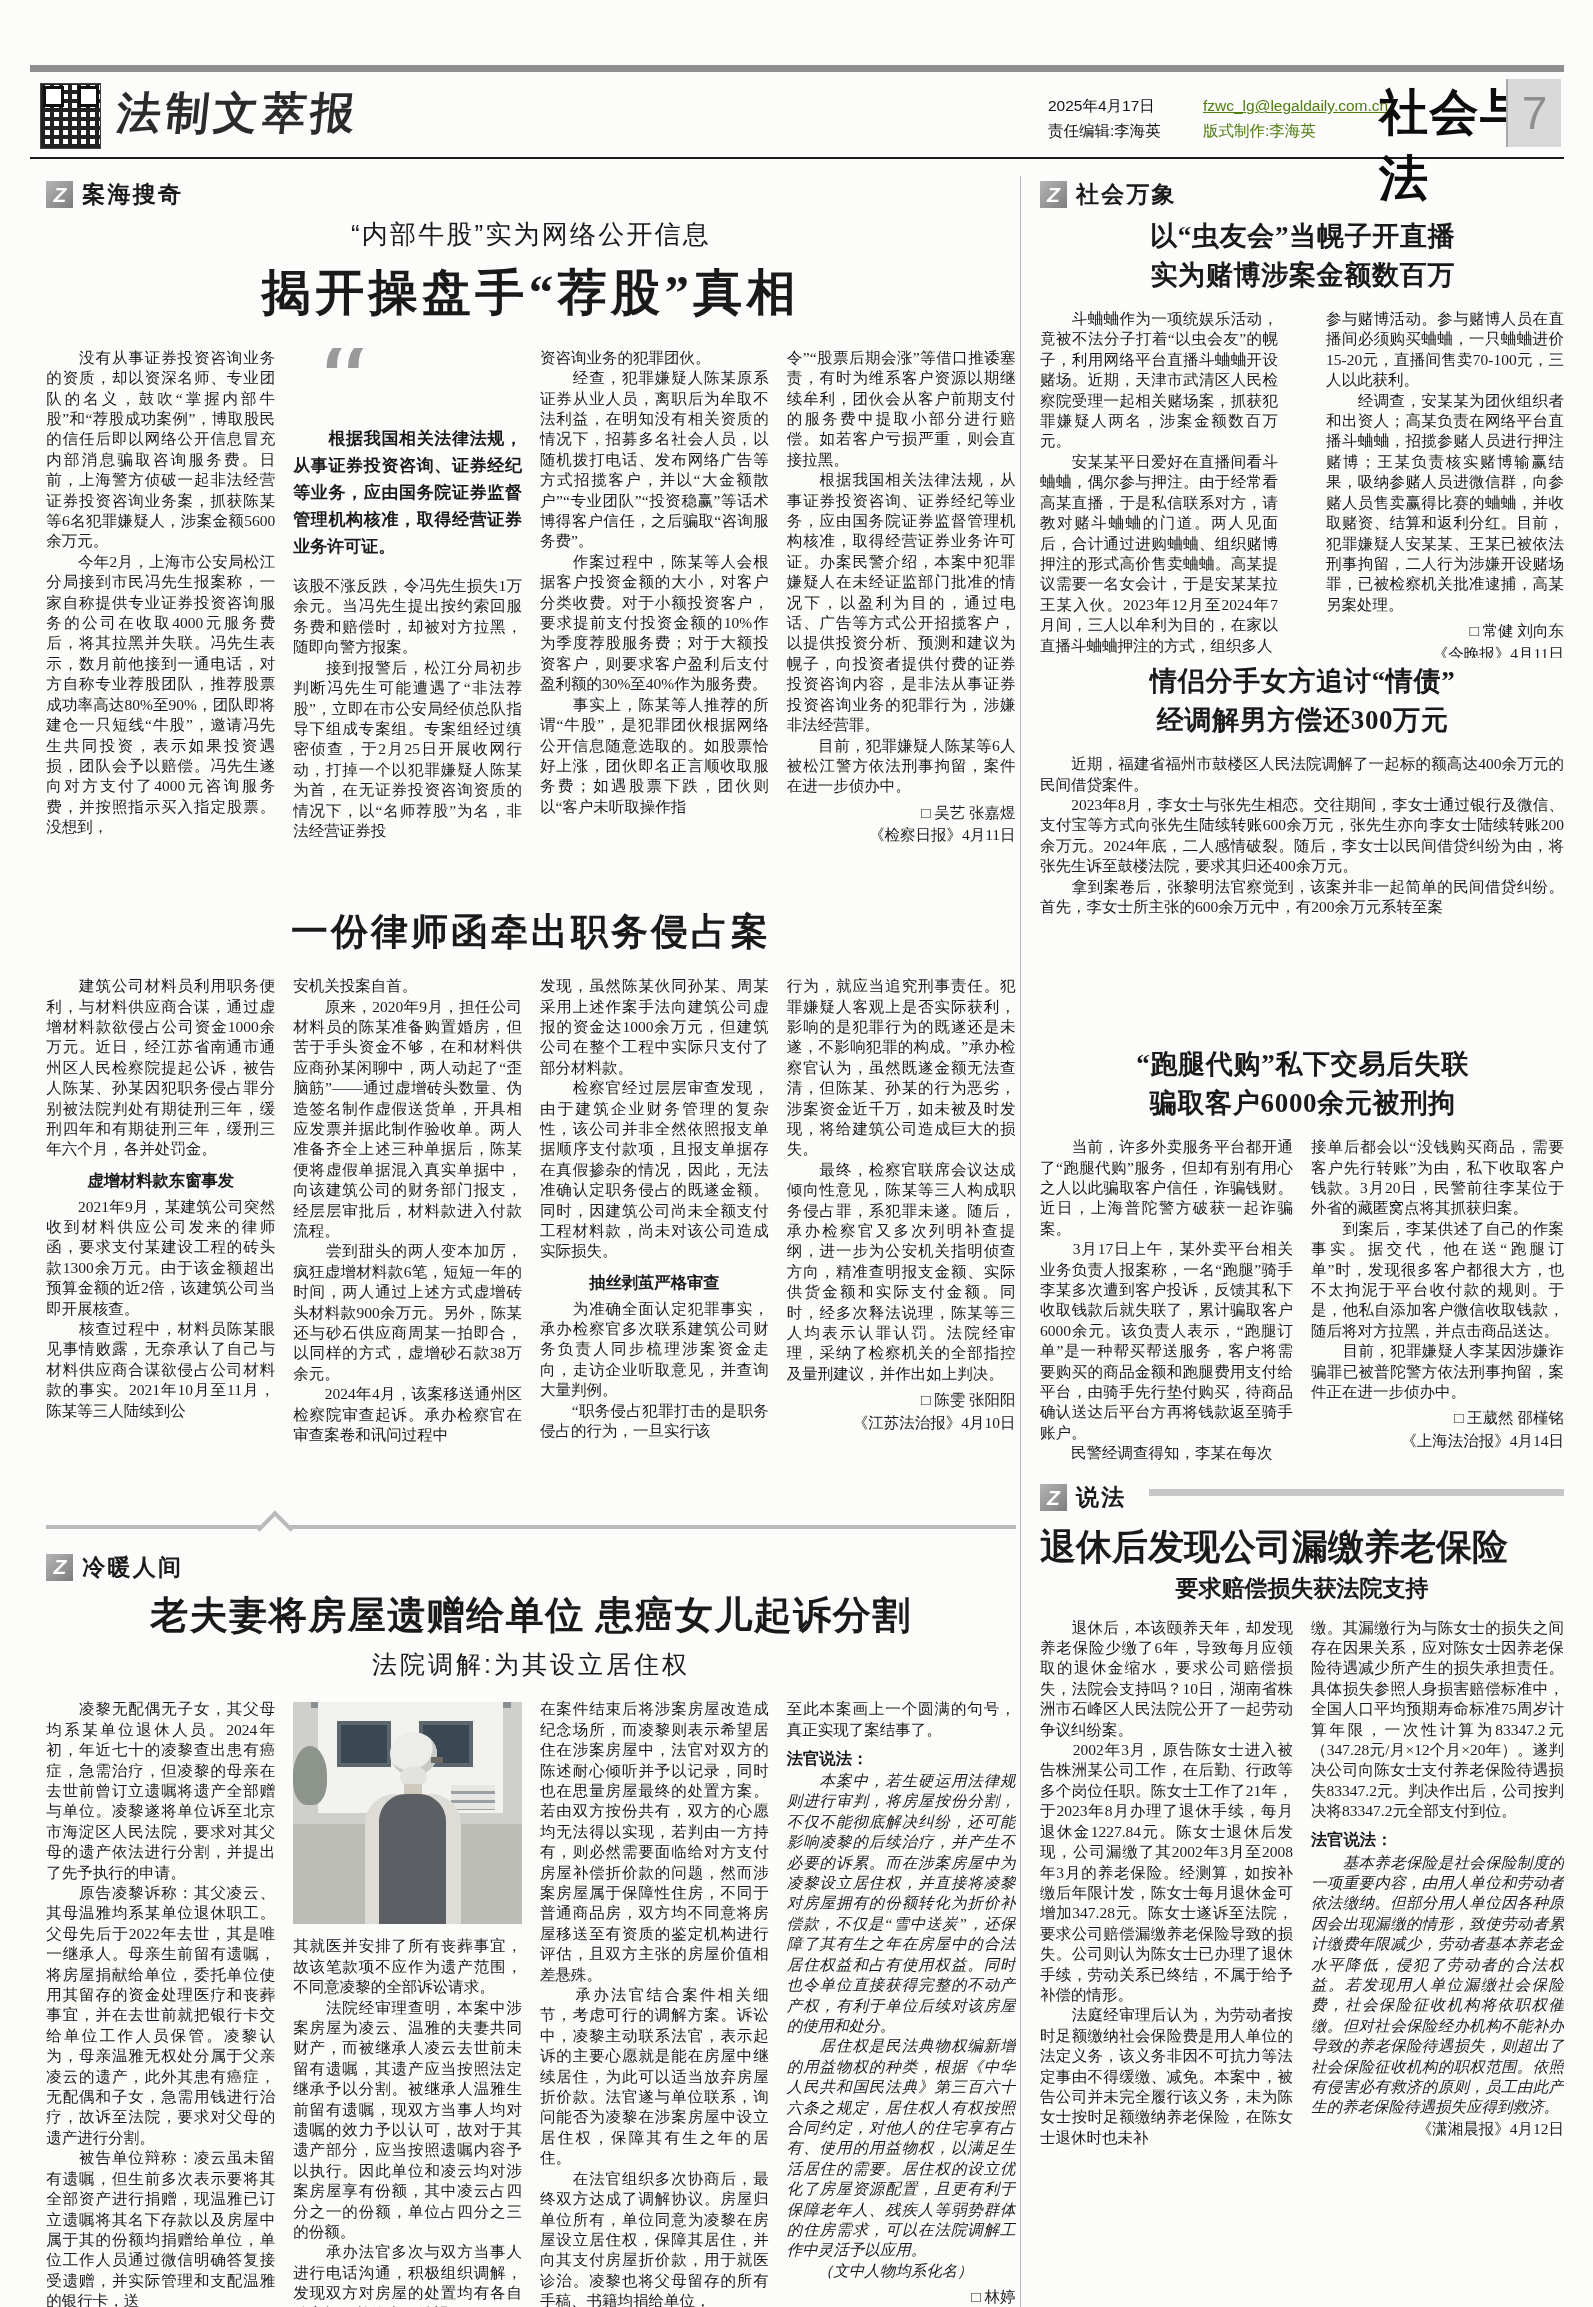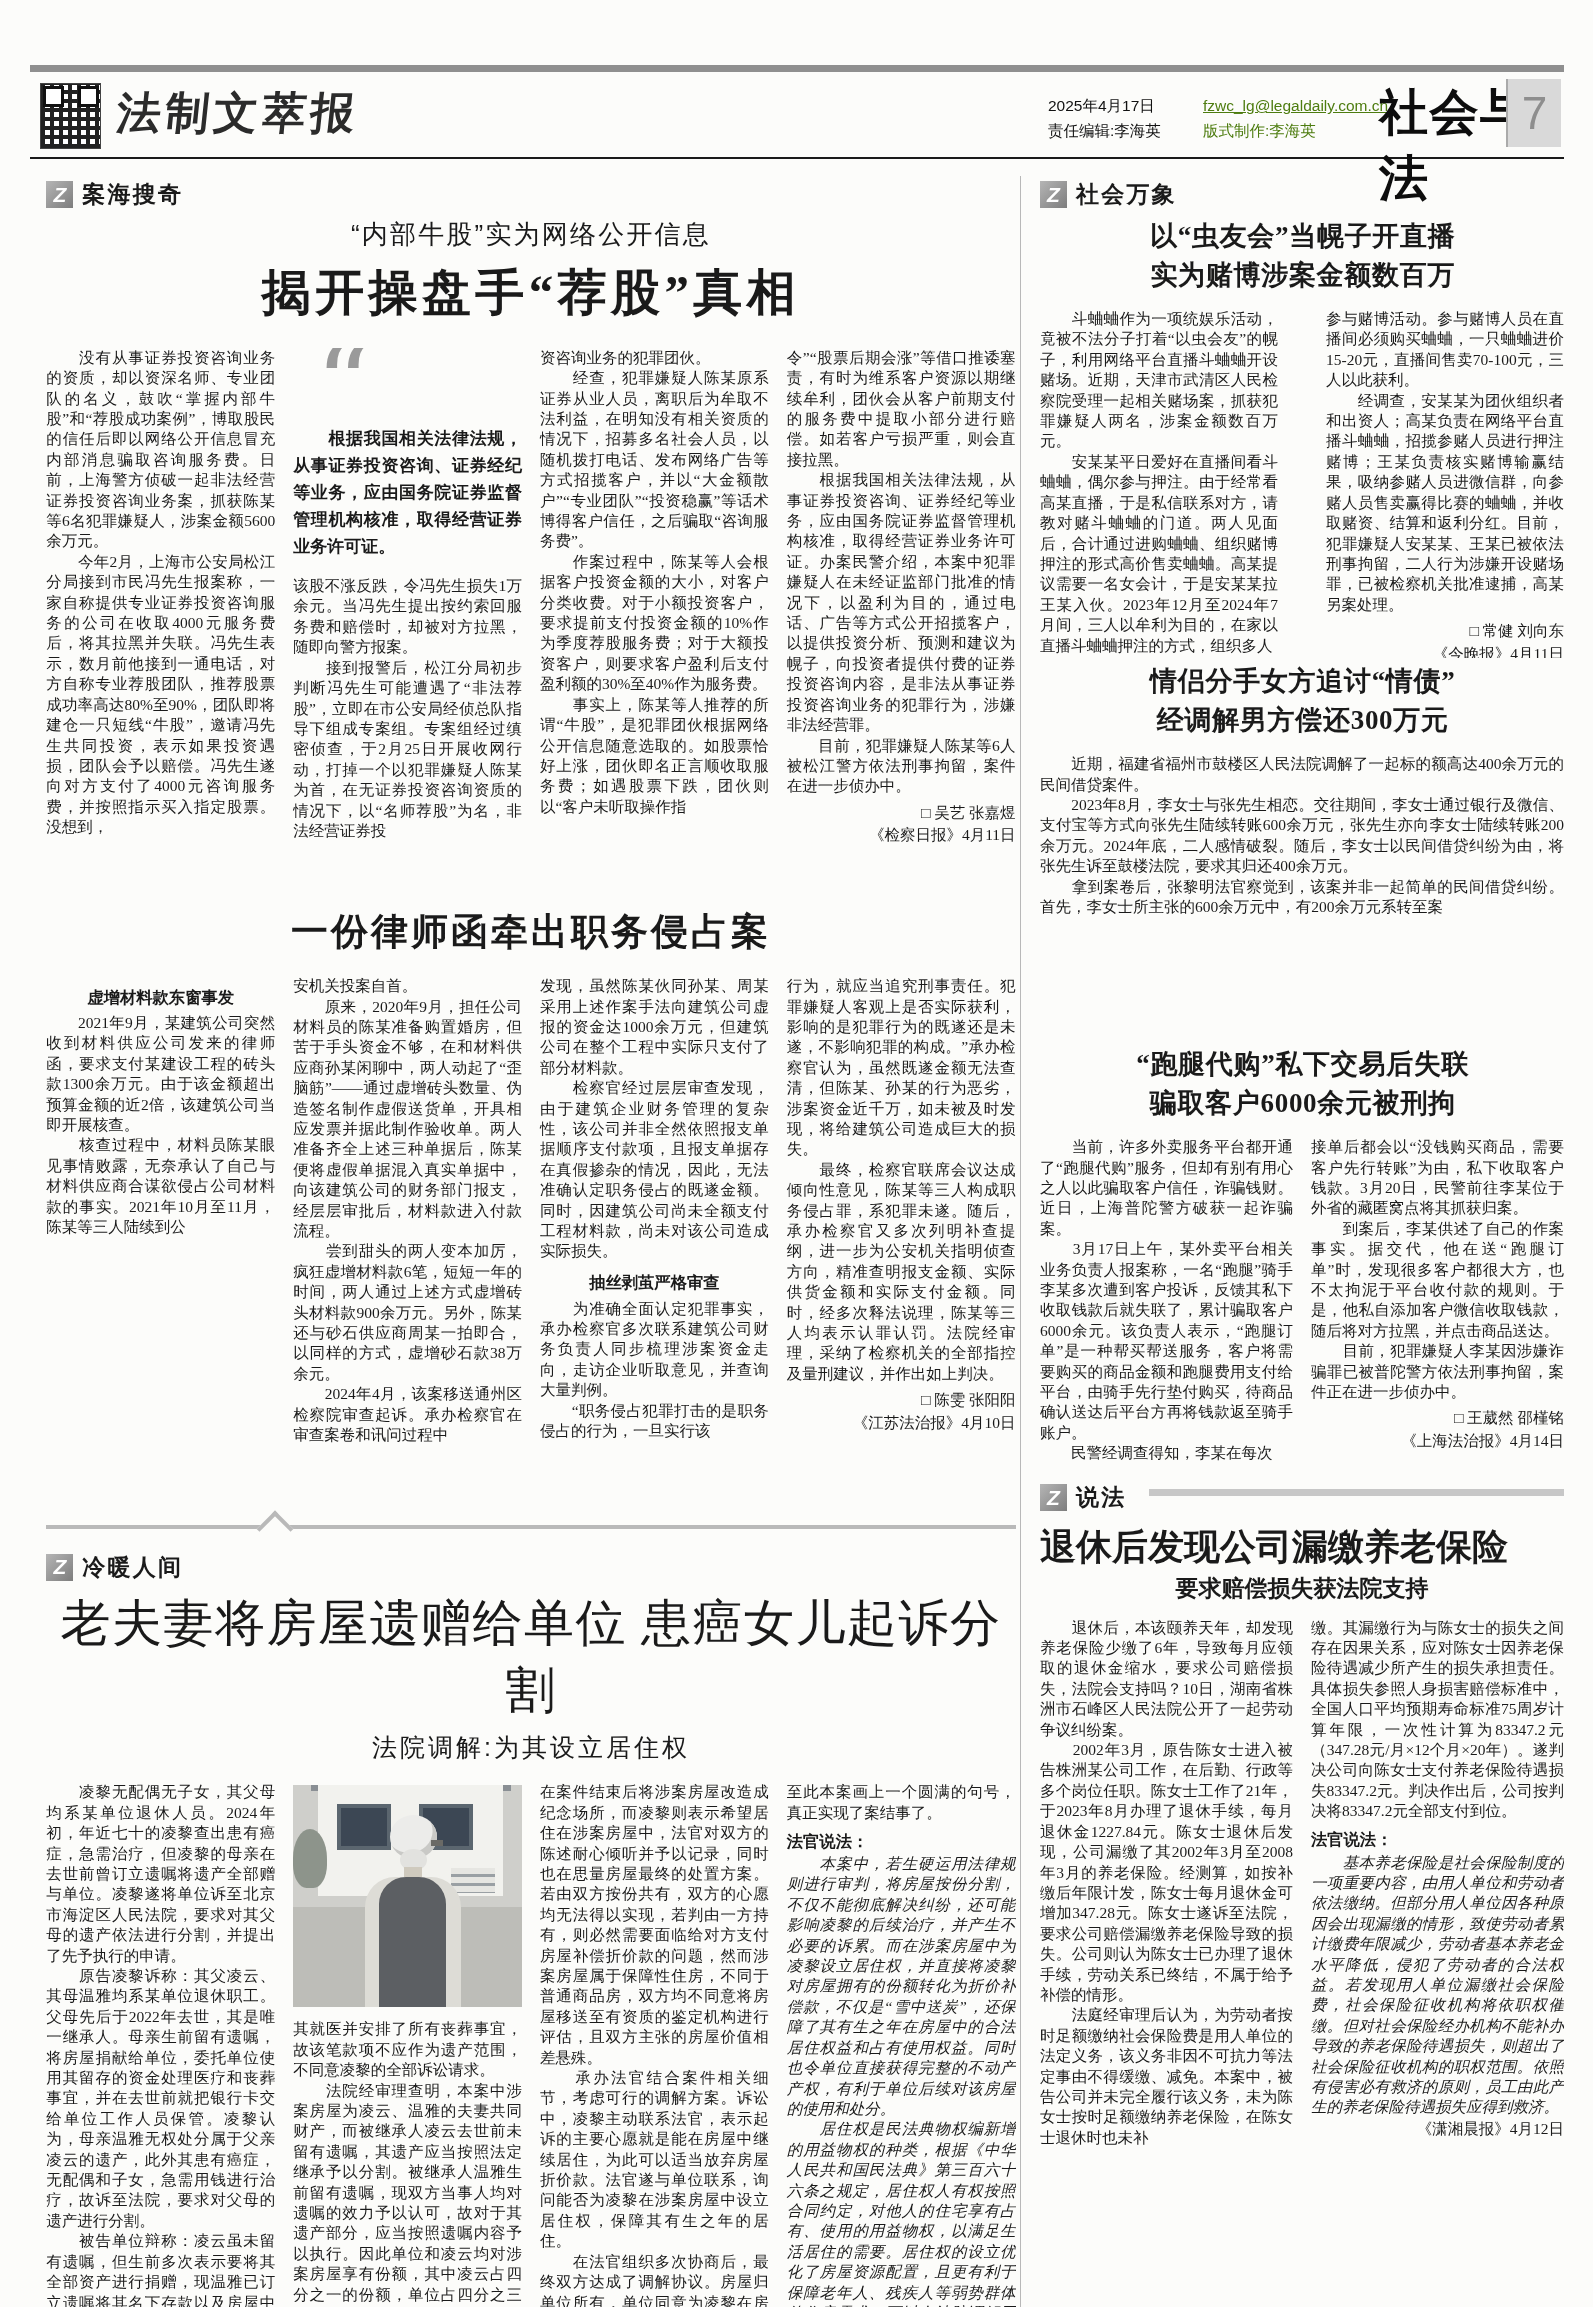--- a/index.html
+++ b/index.html
@@ -35,21 +35,21 @@
   .logo-ic{width:27px;height:27px;background:linear-gradient(135deg,#b5b5b5,#7d7d7d);
       color:#fff;display:flex;align-items:center;justify-content:center;
       font-family:"Liberation Sans",sans-serif;font-weight:900;font-size:21px;font-style:italic;flex:0 0 auto;}
   .sec-label{font-family:"Liberation Sans",sans-serif;font-size:23px;font-weight:700;letter-spacing:2.2px;}
   .sec-rule{flex:1;height:6.7px;background:#c7c7c7;margin-left:13.3px;margin-top:-10.4px;}
   
   .kicker{text-align:center;font-family:"Liberation Sans",sans-serif;font-size:26px;
       letter-spacing:2.2px;margin:1.5px 0 7.4px 0;font-weight:500;}
   .head-xl{text-align:center;font-size:49px;font-weight:900;letter-spacing:4.4px;margin:3px 0 22px 0;}
   .head-l{text-align:center;font-size:37px;font-weight:900;letter-spacing:3px;margin:10.4px 0 19px 0;}
-  .head-m{text-align:center;font-size:50px;font-weight:400;letter-spacing:1.5px;margin:6px 0 3px 0;}
+  .head-m{text-align:center;font-size:38px;font-weight:700;letter-spacing:1.5px;margin:6px 0 3px 0;}
   .subhead{text-align:center;font-family:"Liberation Sans",sans-serif;font-size:25px;
       letter-spacing:3px;margin:7.4px 0 18px 0;font-weight:400;}
   .rhead{font-size:27px;font-weight:900;line-height:1.42;text-align:center;margin:4.4px 0 15px 1.5px;letter-spacing:0.7px;}
   .rhead-c{text-align:left;font-size:36px;font-weight:900;line-height:1.3;margin:10.4px 0 1.5px;}
   .rsub{text-align:center;font-size:23px;font-weight:700;margin:3px 0 13.3px;}
   
   .cols{display:flex;gap:18px;overflow:hidden;}
   .col{flex:1;min-width:0;}
   .bt{font-size:15.5px;line-height:20.4px;text-align:justify;white-space:pre-line;}
   .bt-kai{font-size:15.5px;line-height:20.4px;text-align:justify;white-space:pre-line;font-style:italic;}
@@ -147,20 +147,21 @@
             <div class="byline">□ 吴艺 张嘉煜</div>
             <div class="src">《检察日报》4月11日</div>
           </div>
         </div>
       </div>
 
       <div>
         <div class="head-l">一份律师函牵出职务侵占案</div>
         <div class="cols" style="height:530px;">
           <div class="col">
+            <div class="bt">　　建筑公司材料员利用职务便利，与材料供应商合谋，通过虚增材料款欲侵占公司资金1000余万元。近日，经江苏省南通市通州区人民检察院提起公诉，被告人陈某、孙某因犯职务侵占罪分别被法院判处有期徒刑三年，缓刑四年和有期徒刑三年，缓刑三年六个月，各并处罚金。</div>
             <div class="sub-bold">虚增材料款东窗事发</div>
             <div class="bt">　　2021年9月，某建筑公司突然收到材料供应公司发来的律师函，要求支付某建设工程的砖头款1300余万元。由于该金额超出预算金额的近2倍，该建筑公司当即开展核查。
 　　核查过程中，材料员陈某眼见事情败露，无奈承认了自己与材料供应商合谋欲侵占公司材料款的事实。2021年10月至11月，陈某等三人陆续到公</div>
           </div>
           <div class="col">
             <div class="bt">安机关投案自首。
 　　原来，2020年9月，担任公司材料员的陈某准备购置婚房，但苦于手头资金不够，在和材料供应商孙某闲聊中，两人动起了“歪脑筋”——通过虚增砖头数量、伪造签名制作虚假送货单，开具相应发票并据此制作验收单。两人准备齐全上述三种单据后，陈某便将虚假单据混入真实单据中，向该建筑公司的财务部门报支，经层层审批后，材料款进入付款流程。
 　　尝到甜头的两人变本加厉，疯狂虚增材料款6笔，短短一年的时间，两人通过上述方式虚增砖头材料款900余万元。另外，陈某还与砂石供应商周某一拍即合，以同样的方式，虚增砂石款38万余元。
 　　2024年4月，该案移送通州区检察院审查起诉。承办检察官在审查案卷和讯问过程中</div>
           </div>

